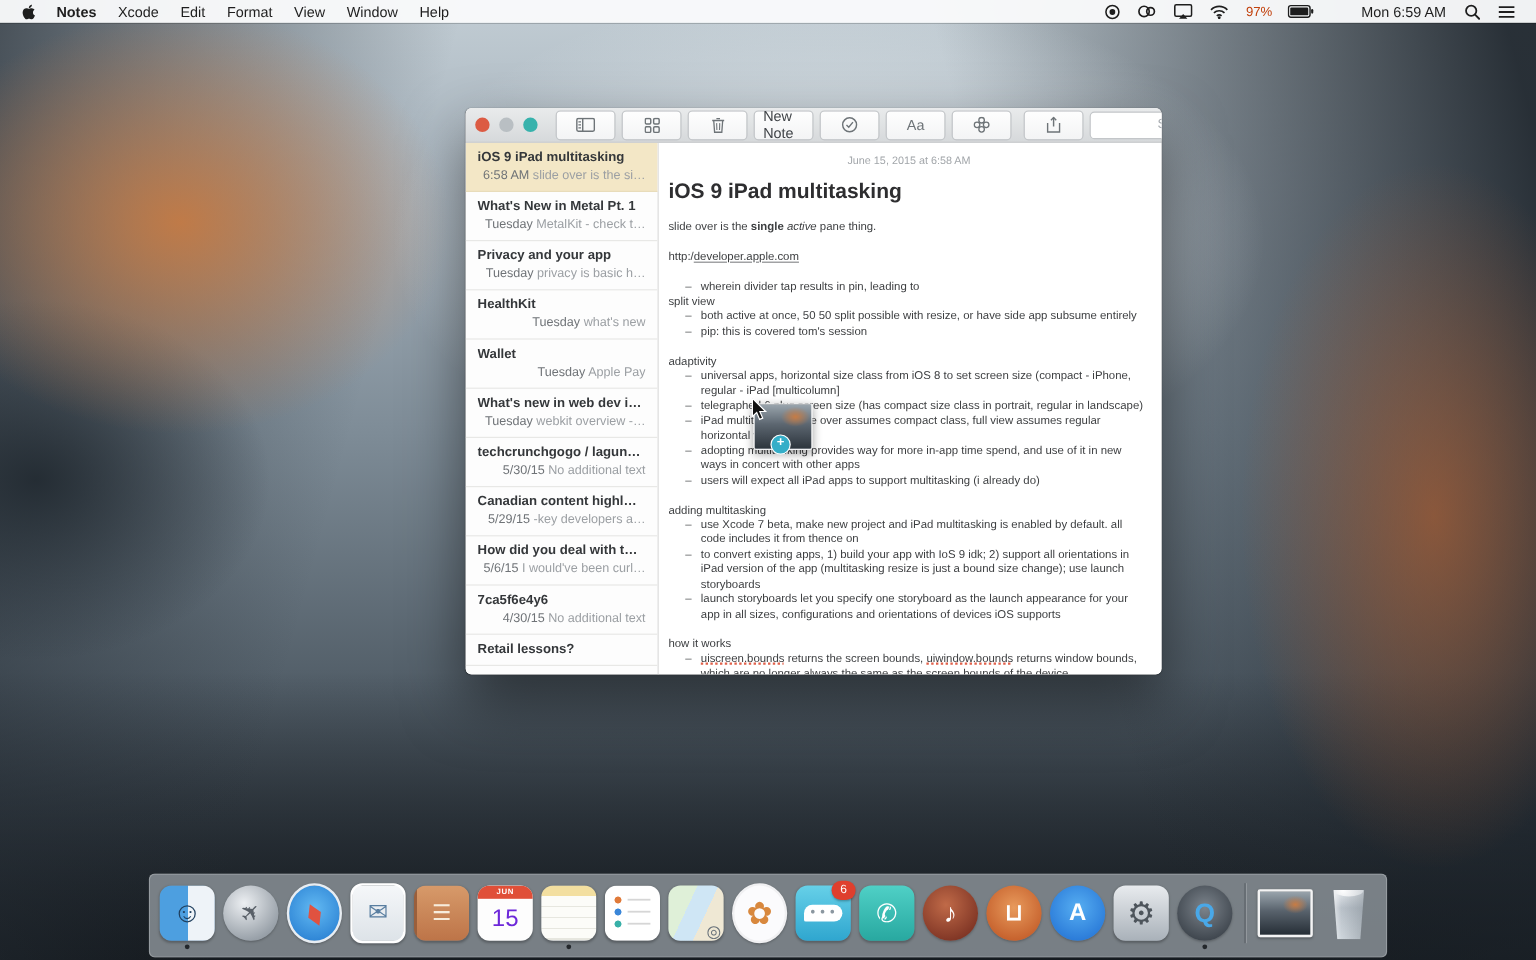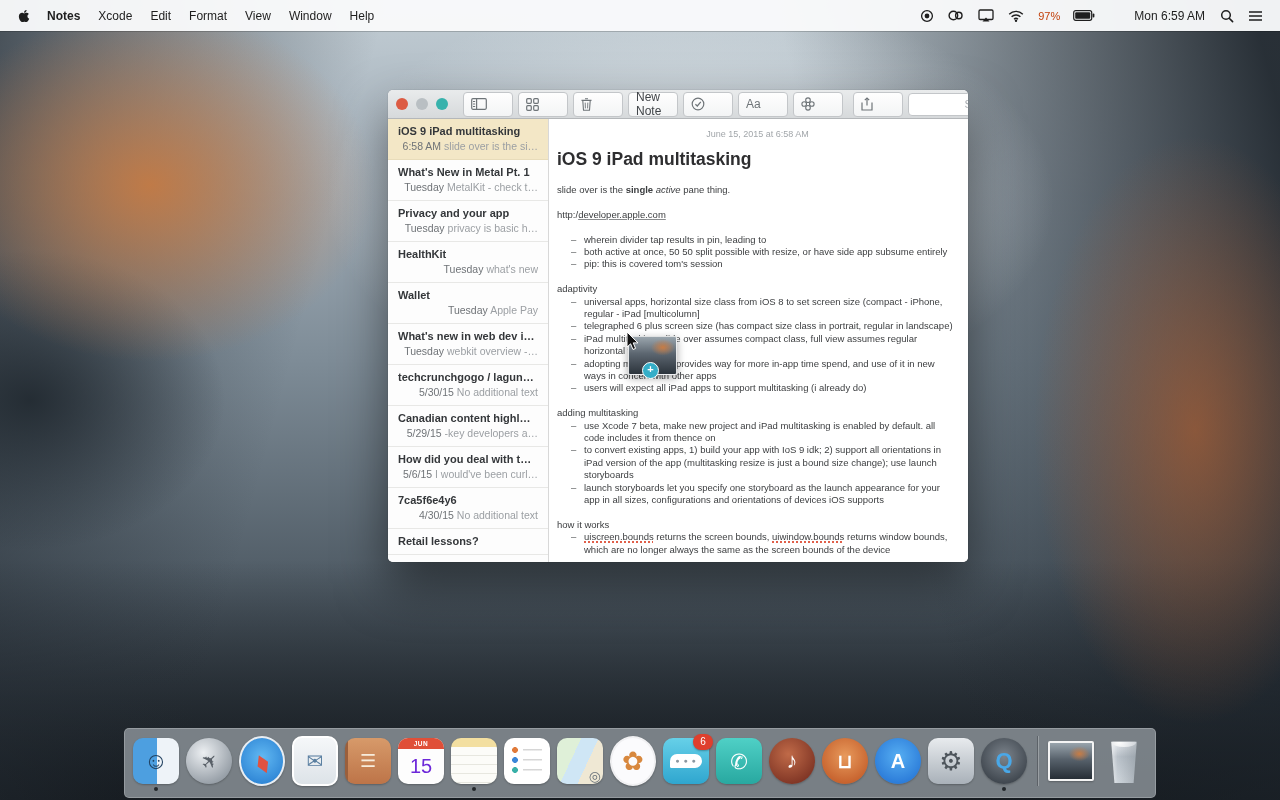--- a/index.html
+++ b/index.html
@@ -9,40 +9,40 @@
       radial-gradient(520px 300px at 690px 200px, rgba(232,238,241,.92), rgba(232,238,241,0) 70%),
       radial-gradient(330px 260px at 150px 185px, rgba(205,122,61,.85), rgba(205,122,61,0) 68%),
       radial-gradient(230px 420px at 1195px 430px, rgba(189,98,46,.6), rgba(189,98,46,0) 70%),
       radial-gradient(260px 200px at 30px 400px, rgba(32,40,47,.9), rgba(32,40,47,0) 75%),
       linear-gradient(255deg, rgba(28,35,42,.92) 2%, rgba(28,35,42,0) 34%),
       linear-gradient(105deg, rgba(38,46,54,.78) 0%, rgba(38,46,54,0) 26%),
       linear-gradient(0deg, #161b20 0%, rgba(22,27,32,0) 30%),
       linear-gradient(180deg,#c2cdd4 0%,#a6b2bc 20%,#7e8c97 45%,#515d67 72%,#272f37 100%);
   }
   
-  .menubar{position:absolute;top:0;left:0;right:0;height:31px;background:rgba(249,250,251,.96);
+  .menubar{position:absolute;top:0;left:0;right:0;height:19px;background:rgba(249,250,251,.96);
     display:flex;align-items:center;font-size:12px;color:#1e1e1e;box-shadow:0 1px 0 rgba(0,0,0,.18);z-index:50;}
   .menubar .left{display:flex;align-items:center;gap:0;padding-left:12px;}
   .menu-item{padding:0 9px;cursor:default;}
   .menu-item.appname{font-weight:700;}
   .apple{padding:0 8px 0 6px;display:flex;align-items:center;}
   .menubar .right{margin-left:auto;display:flex;align-items:center;gap:0;padding-right:10px;}
   .status{padding:0 7px;display:flex;align-items:center;gap:13px;color:#c2410c;}
   .status svg{display:block;}
   .batt-pct{font-size:11px;}
   .clock{padding:0 8px;font-size:12px;margin-left:24px;}
   
   .win{position:absolute;left:388px;top:90px;width:580px;height:472px;border-radius:5px;
     box-shadow:0 22px 50px rgba(0,0,0,.5),0 0 1px rgba(0,0,0,.4);overflow:hidden;background:#fff;z-index:10;}
   .toolbar{height:28px;background:linear-gradient(180deg,#e9ebec,#d6d9db);border-bottom:1px solid #b4b7ba;
     display:flex;align-items:center;padding:0 8px;gap:5px;}
   .lights{display:flex;gap:8px;margin-right:10px;}
   .light{width:12px;height:12px;border-radius:50%;}
   .tb-btn{height:19px;min-width:34px;background:linear-gradient(180deg,#fefefe,#f3f4f5);border:1px solid #c3c6c9;border-radius:4px;
-    display:flex;align-items:center;color:#6e7478;font-size:11px;padding:2px 7px;}
+    display:flex;align-items:center;justify-content:center;color:#6e7478;font-size:11px;padding:2px 7px;}
   .tb-btn svg{display:block;}
   .tb-text{font-size:12px;color:#404448;}
   .aa{font-size:12px;color:#6e7478;letter-spacing:0;}
   .spacer{flex:1;}
   .search{height:19px;width:146px;background:#fff;border:1px solid #c3c6c9;border-radius:4px;font-size:11px;color:#9a9ea2;
     text-align:center;outline:none;font-family:"Liberation Sans",sans-serif;}
   .search::placeholder{color:#a7abb0;}
   
   .body-wrap{display:flex;height:443px;}
   .sidebar{width:160px;border-right:1px solid #d8d8d8;background:#fdfdfd;overflow:hidden;flex:none;}
@@ -324,20 +324,21 @@
       </div>
     <div class="content">
       <div class="note-date">June 15, 2015 at 6:58 AM</div>
       <div class="note-title">iOS 9 iPad multitasking</div>
       <div class="note-body" id="note-body">
           <div class="line"><span>slide over is the </span><span class="b">single</span><span> </span><span class="i">active</span><span> pane thing.</span></div>
           <div class="gap"></div>
           <div class="line"><span>http:/</span><span class="lnk">developer.apple.com</span></div>
           <div class="gap"></div>
           <div class="line li"><span class="dash">–</span><span>wherein divider tap results in pin, leading to</span></div>
+          <div class="line"><span>split view</span></div>
           <div class="line li"><span class="dash">–</span><span>both active at once, 50 50 split possible with resize, or have side app subsume entirely</span></div>
           <div class="line li"><span class="dash">–</span><span>pip: this is covered tom's session</span></div>
           <div class="gap"></div>
           <div class="line"><span>adaptivity</span></div>
           <div class="line li"><span class="dash">–</span><span>universal apps, horizontal size class from iOS 8 to set screen size (compact - iPhone, regular - iPad [multicolumn]</span></div>
           <div class="line li"><span class="dash">–</span><span>telegraphed 6 plus screen size (has compact size class in portrait, regular in landscape)</span></div>
           <div class="line li"><span class="dash">–</span><span>iPad multitasking: slide over assumes compact class, full view assumes regular horizontal width</span></div>
           <div class="line li"><span class="dash">–</span><span>adopting multitasking provides way for more in-app time spend, and use of it in new ways in concert with other apps</span></div>
           <div class="line li"><span class="dash">–</span><span>users will expect all iPad apps to support multitasking (i already do)</span></div>
           <div class="gap"></div>

